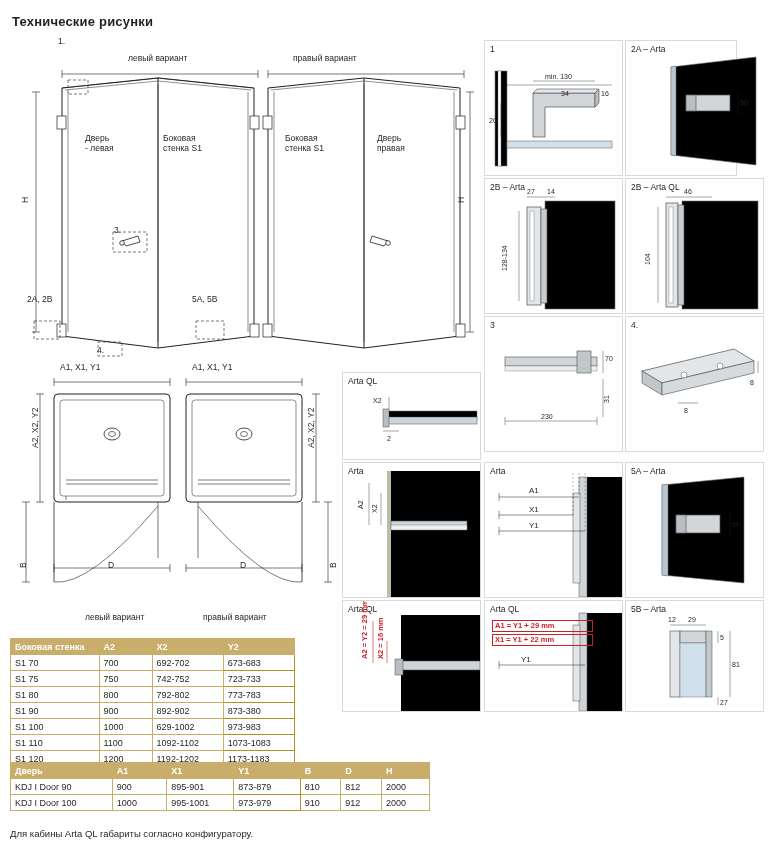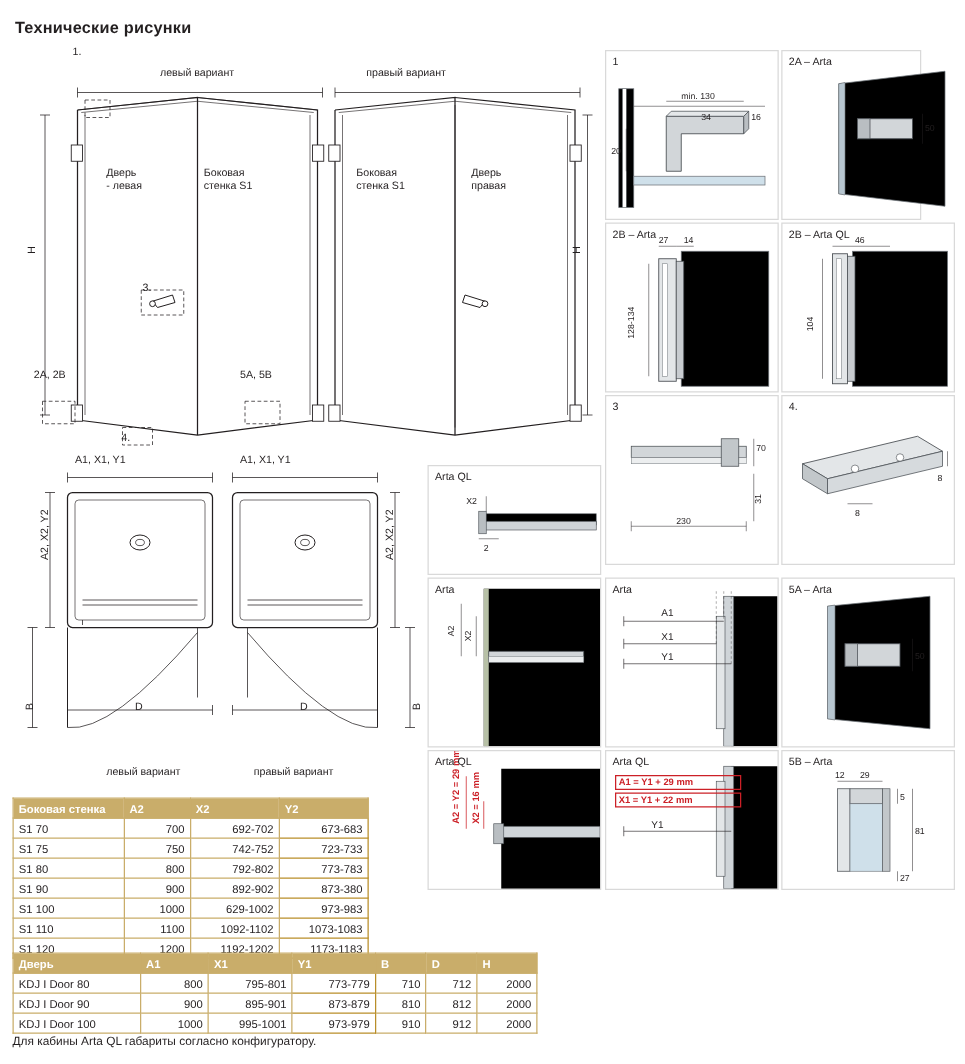--- a/index.html
+++ b/index.html
@@ -33,21 +33,21 @@
   .tbl{position:absolute;}
   .tbl th,.tbl td{
     border:1px solid #c9ad6a;
     padding:1px 4px;height:13px;
     font-weight:normal;text-align:left;color:#231f20;
   }
   .tbl thead th{
     background:#c9ad6a;color:#ffffff;font-weight:bold;font-size:9px;
     border:1px solid #c9ad6a;
   }
-  .tbl td.c{text-align:right;}
+  .tbl td.c{text-align:left;}
   .hl{
     border:1px solid #b98e2a !important;
     font-weight:bold;
   }
   .note{
     position:absolute;font-size:9.5px;color:#231f20;
   }
   .dimtxt{font-size:7px;fill:#231f20;font-family:"Liberation Sans",sans-serif;}
   .dimtxt9{font-size:8px;fill:#231f20;font-family:"Liberation Sans",sans-serif;}
   .redtxt{font-size:7.5px;fill:#cc2027;font-family:"Liberation Sans",sans-serif;font-weight:bold;}
@@ -477,29 +477,20 @@
       <th style="width:52px;">A1</th>
       <th style="width:68px;">X1</th>
       <th style="width:68px;">Y1</th>
       <th style="width:36px;">B</th>
       <th style="width:36px;">D</th>
       <th style="width:44px;">H</th>
     </tr>
   </thead>
   <tbody>
     <tr>
-      <td>KDJ I Door 80</td>
-      <td class="c">800</td>
-      <td class="c">795-801</td>
-      <td class="c hl">773-779</td>
-      <td class="c">710</td>
-      <td class="c">712</td>
-      <td class="c">2000</td>
-    </tr>
-    <tr>
       <td>KDJ I Door 90</td>
       <td class="c">900</td>
       <td class="c">895-901</td>
       <td class="c hl">873-879</td>
       <td class="c">810</td>
       <td class="c">812</td>
       <td class="c">2000</td>
     </tr>
     <tr>
       <td>KDJ I Door 100</td>

